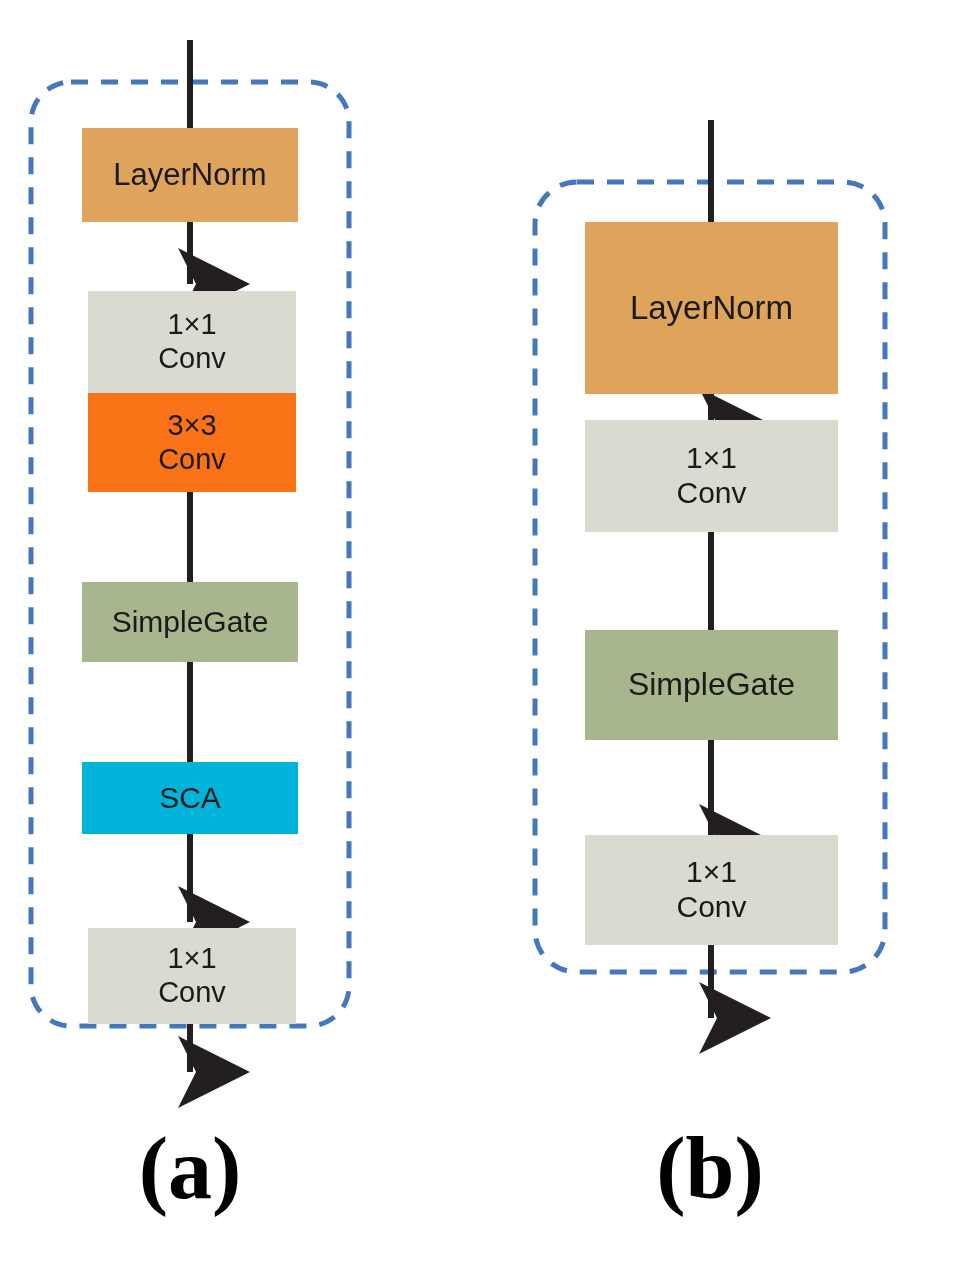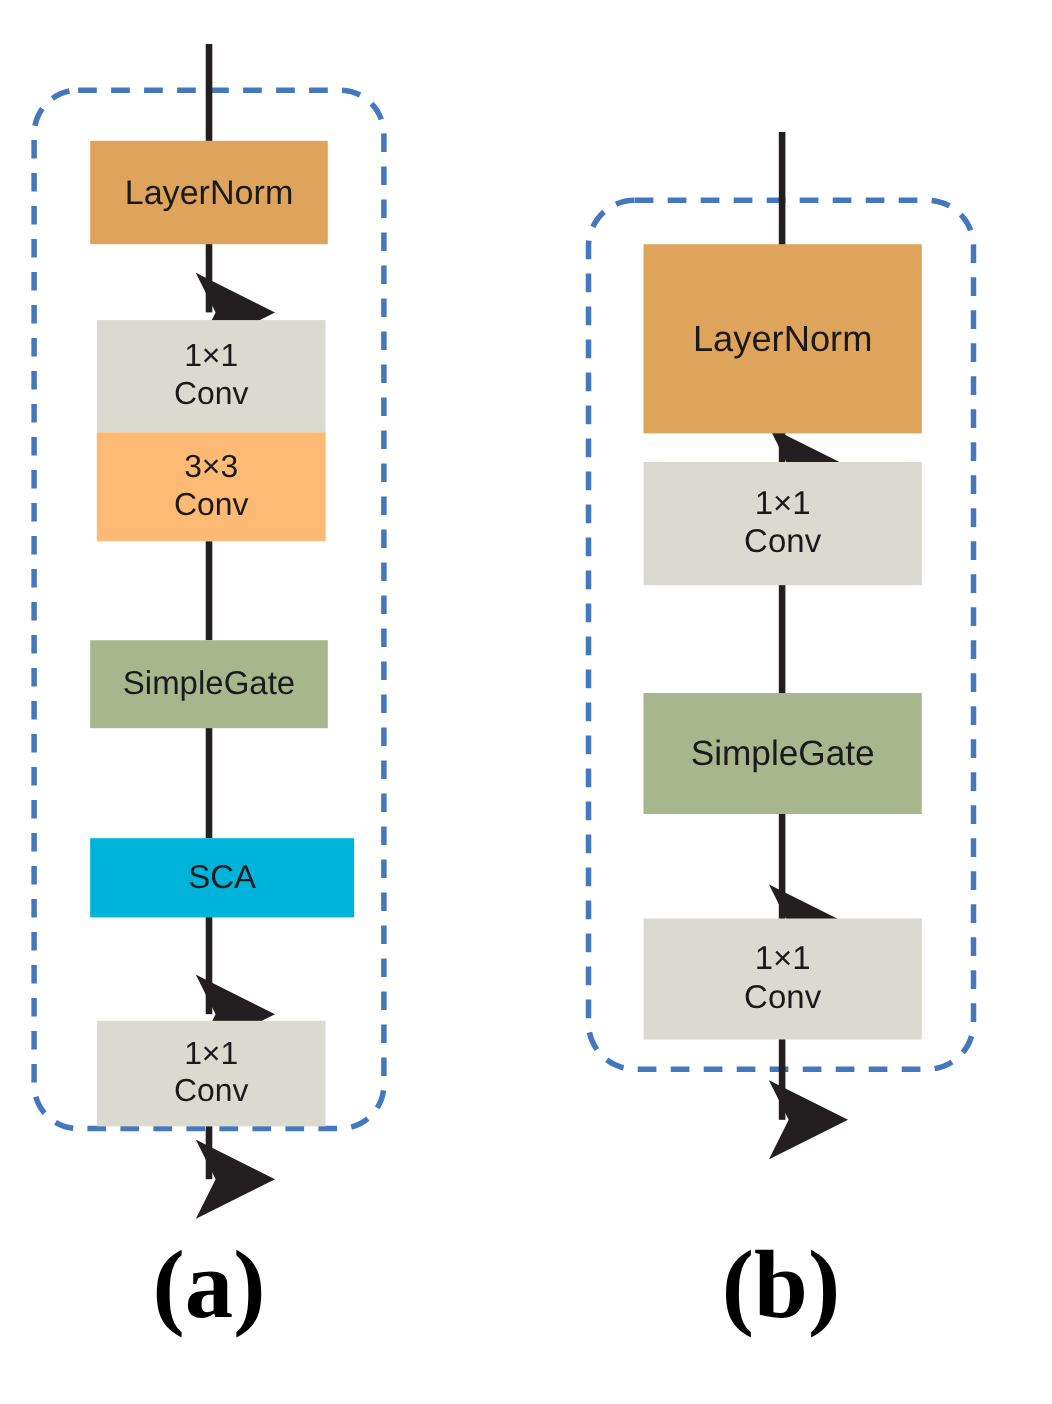--- a/index.html
+++ b/index.html
@@ -94,30 +94,30 @@
 
   <div class="block" style="left:82px; top:128px; width:216px; height:94px; background:#DFA45C; font-size:31px;">
     <span class="ln">LayerNorm</span>
   </div>
 
   <div class="block" style="left:88px; top:291px; width:208px; height:102px; background:#DBDAD0; font-size:29px;">
     <span class="ln">1×1</span>
     <span class="ln">Conv</span>
   </div>
 
-  <div class="block" style="left:88px; top:393px; width:208px; height:99px; background:#fdba74; font-size:29px;">
+  <div class="block" style="left:88px; top:393px; width:208px; height:99px; background:#f97316; font-size:29px;">
     <span class="ln">3×3</span>
     <span class="ln">Conv</span>
   </div>
 
   <div class="block" style="left:82px; top:582px; width:216px; height:80px; background:#A8B68D; font-size:30px;">
     <span class="ln">SimpleGate</span>
   </div>
 
-  <div class="block" style="left:82px; top:762px; width:240px; height:72px; background:#00B3DA; font-size:30px;">
+  <div class="block" style="left:82px; top:762px; width:216px; height:72px; background:#00B3DA; font-size:30px;">
     <span class="ln">SCA</span>
   </div>
 
   <div class="block" style="left:88px; top:928px; width:208px; height:96px; background:#DBDAD0; font-size:29px;">
     <span class="ln">1×1</span>
     <span class="ln">Conv</span>
   </div>
 
   <div class="block" style="left:585px; top:222px; width:253px; height:172px; background:#DFA45C; font-size:33px;">
     <span class="ln">LayerNorm</span>

